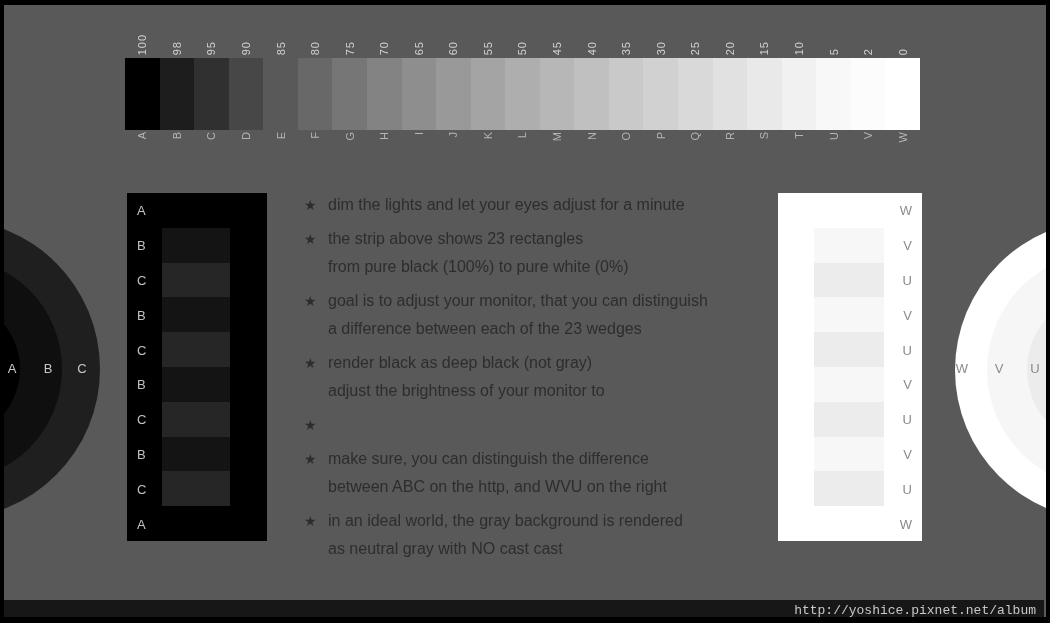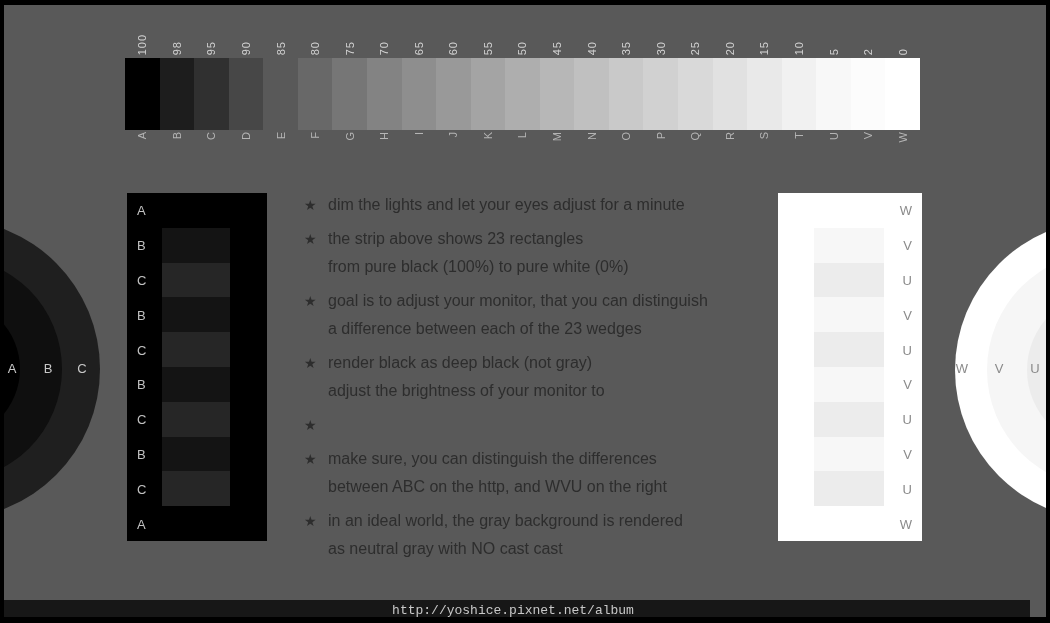--- a/index.html
+++ b/index.html
@@ -45,22 +45,22 @@
   .ring-b{left:-166px;top:252px;width:224px;height:224px;background:#0f0f0f;}
   .ring-a{left:-124px;top:294px;width:140px;height:140px;background:#000;}
   .ring-w{left:951px;top:215px;width:300px;height:300px;background:#fff;}
   .ring-v{left:983px;top:247px;width:236px;height:236px;background:#f6f6f6;}
   .ring-u{left:1023px;top:287px;width:156px;height:156px;background:#ececec;}
   .rlabel{position:absolute;top:356px;font-size:13px;transform:translateX(-50%);}
   .rlabel.dark{color:#c8c8c8;}
   .rlabel.light{color:#8a8a8a;}
 
   
-  .urlbar{position:absolute;left:0;right:16px;bottom:0;height:17px;background:#171717;
-          text-align:center;}
+  .urlbar{position:absolute;left:0;right:2px;bottom:0;height:17px;background:#171717;
+          text-align:right;}
   .urlbar span{font-family:"Liberation Mono","DejaVu Sans Mono",monospace;
           font-size:13px;line-height:17px;color:#c8c8c8;padding-right:8px;}
 </style>
 </head>
 <body>
 
 <div class="frame">
   <div class="canvas">
 
     <div class="num-row" id="num-row">
@@ -340,21 +340,21 @@
               <div>render black as deep black (not gray)</div>
               <div>adjust the brightness of your monitor to</div>
             </div>
           </div>
           <div class="item">
             <span class="star">★</span>
           </div>
           <div class="item">
             <span class="star">★</span>
             <div class="lines">
-              <div>make sure, you can distinguish the differences</div>
+              <div>make sure, you can distinguish the difference</div>
               <div>between ABC on the http, and WVU on the right</div>
             </div>
           </div>
           <div class="item">
             <span class="star">★</span>
             <div class="lines">
               <div>in an ideal world, the gray background is rendered</div>
               <div>as neutral gray with NO cast cast</div>
             </div>
           </div>

